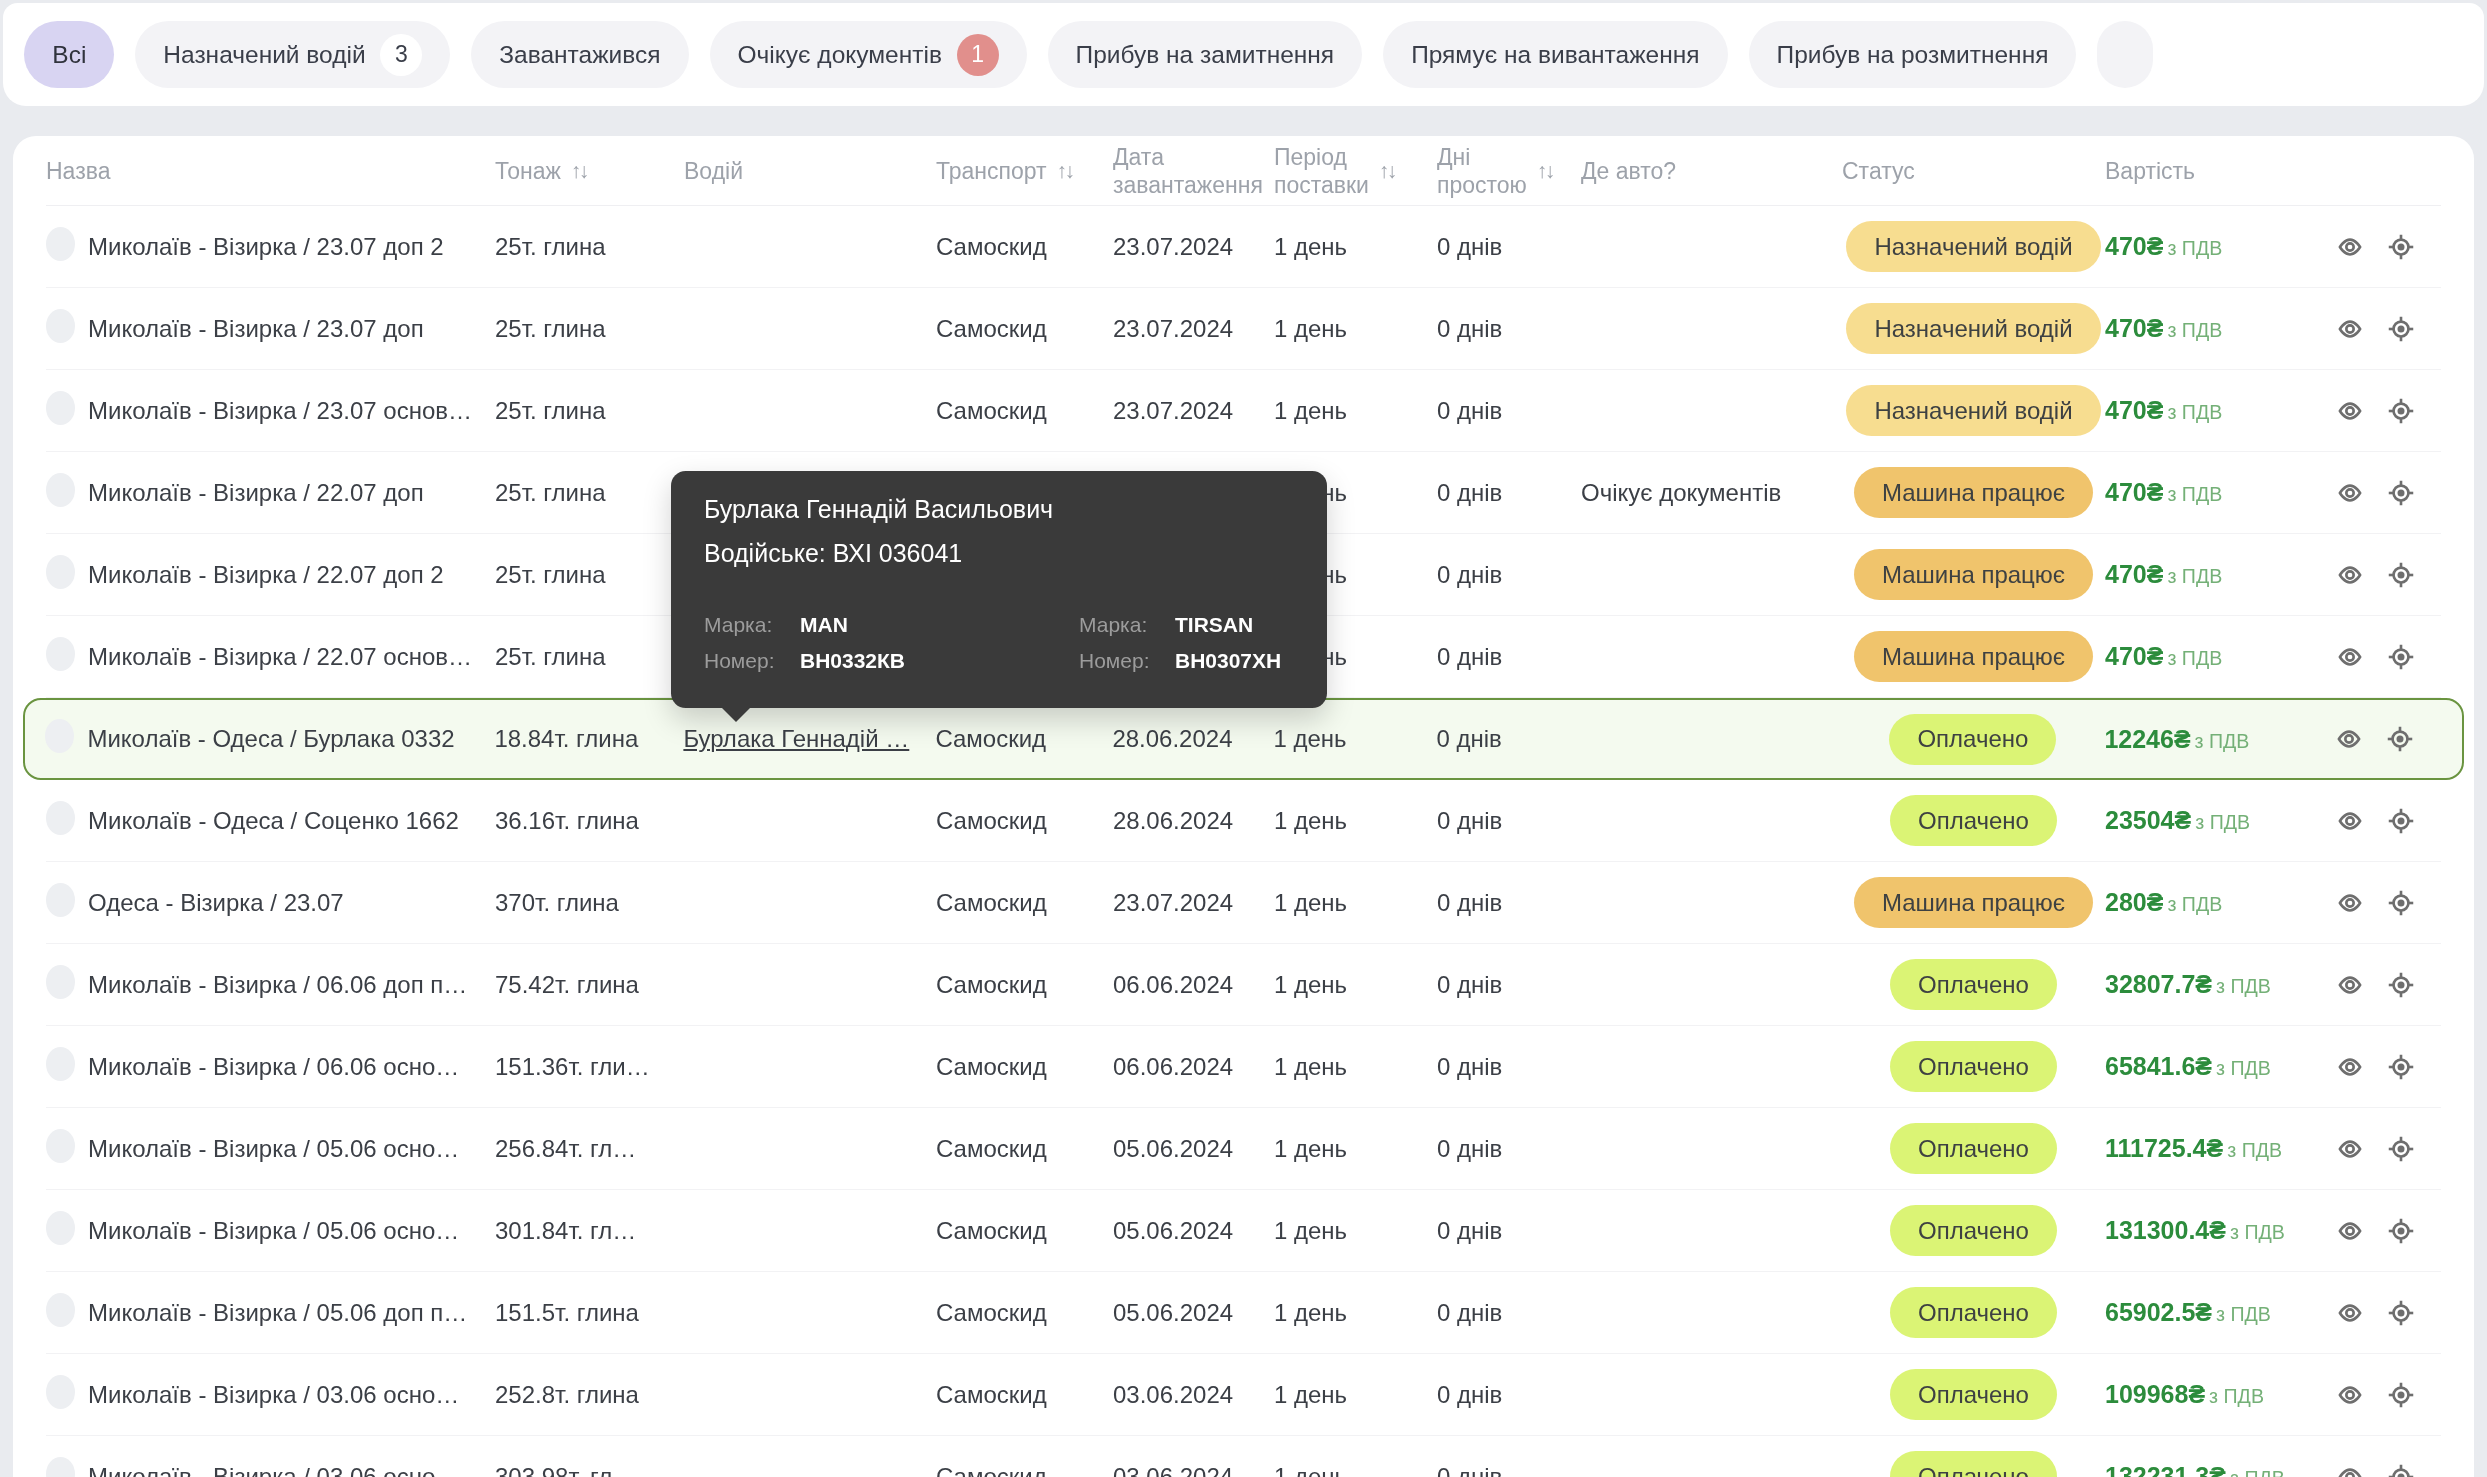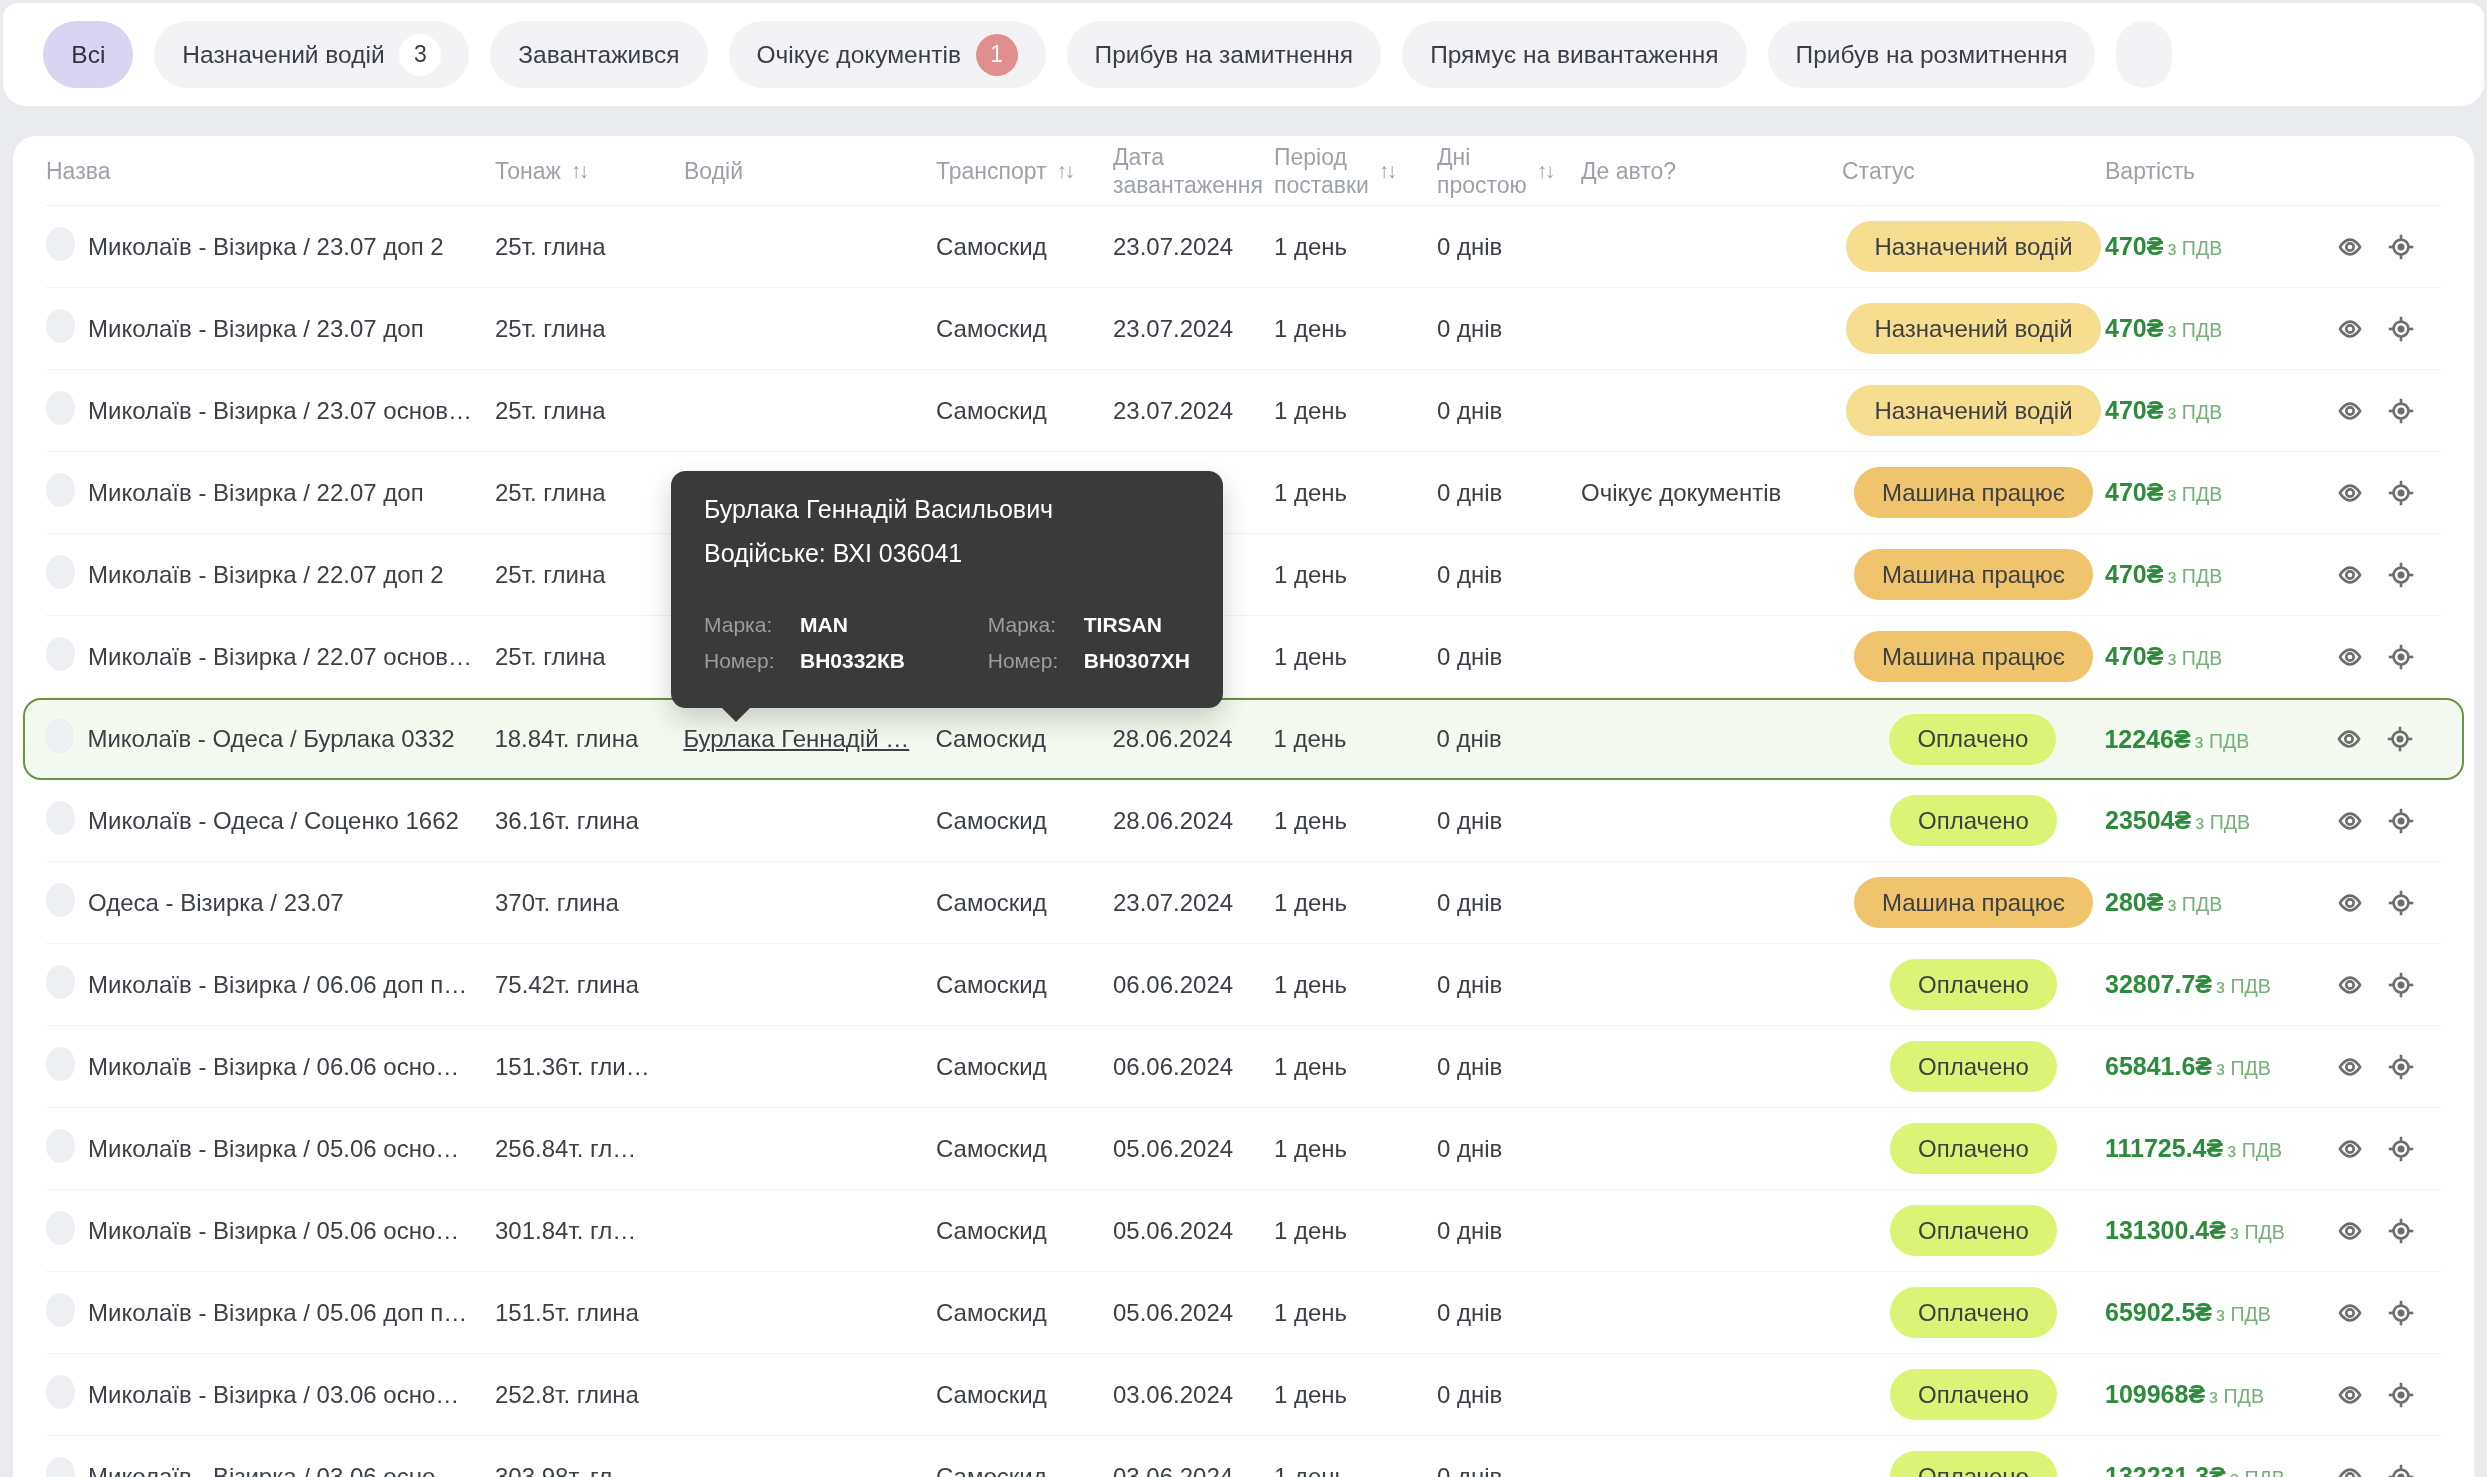--- a/index.html
+++ b/index.html
@@ -6,21 +6,21 @@
   body{
     width:2487px;height:1477px;overflow:hidden;position:relative;
     background:#E9EBEF;
     font-family:"Liberation Sans", sans-serif;
     -webkit-font-smoothing:antialiased;
   }
   
   .filter-bar{
     position:absolute;left:3.3px;right:3.3px;top:3.3px;height:103px;
     background:#FFFFFF;border-radius:14.7px 14.7px 23px 23px;
-    display:flex;align-items:center;gap:21px;padding:0 40px;box-sizing:border-box;
+    display:flex;align-items:center;gap:21px;padding:0 21px;box-sizing:border-box;
     white-space:nowrap;
   }
   .tab{
     height:67px;border-radius:34px;background:#F3F3F6;border:none;
     display:inline-flex;align-items:center;gap:14.7px;padding:0 28px;
     font-size:24.5px;color:#3A3E49;font-family:inherit;cursor:pointer;flex:0 0 auto;
   }
   .tab.selected{background:#D8D4F2;color:#30333D}
   .tab .count{
     min-width:42px;height:42px;border-radius:21px;background:#FFFFFF;color:#3A3E49;
@@ -60,21 +60,21 @@
   }
   .badge.assigned{background:#F7DD90}
   .badge.working{background:#F0C46C}
   .badge.paid{background:#DBF475}
   .price{color:#2C8C3C;font-weight:bold;font-size:25px;white-space:nowrap}
   .vat{color:#74B077;font-size:19.6px;font-weight:normal;margin-left:4px}
   .icons{display:flex;gap:23px;align-items:center}
   .icons svg{display:block;cursor:pointer}
   
   .tooltip{
-    position:absolute;left:671px;top:471px;width:552px;height:237px;
+    position:absolute;left:671px;top:471px;width:656px;height:237px;
     background:#3A3A3A;border-radius:14.7px;color:#FFFFFF;z-index:20;
     padding:23px 33px 0 33px;box-sizing:border-box;
     box-shadow:0 11.4px 29px rgba(0,0,0,0.18);
   }
   .tooltip:after{
     content:"";position:absolute;left:51px;bottom:-14px;width:0;height:0;
     border-left:14px solid transparent;border-right:14px solid transparent;
     border-top:14.7px solid #3A3A3A;
   }
   .tt-name{font-size:25px;line-height:31px}

